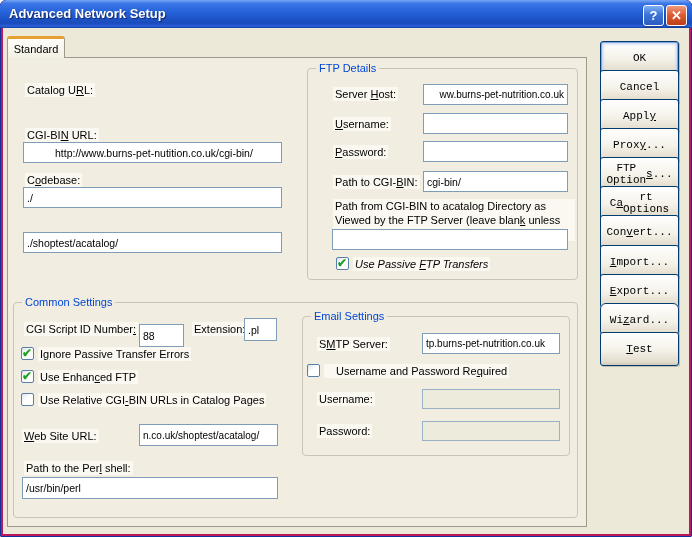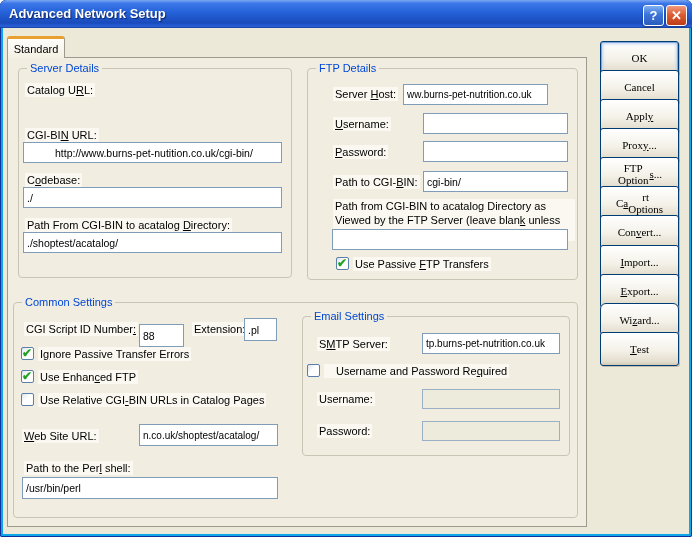--- a/index.html
+++ b/index.html
@@ -1,19 +1,19 @@
 <!DOCTYPE html>
 <html><head>
 <meta charset="utf-8">
 <style>
   html,body{margin:0;padding:0;background:#fff;}
   *{box-sizing:border-box;}
   .window{
     position:relative;width:692px;height:537px;
-    background:#0ea5e9;
+    background:#be185d;
     border-radius:6px 6px 2px 2px;overflow:hidden;
     box-shadow:inset 0 0 0 1px #10309C;
     font-family:"Liberation Sans",sans-serif;font-size:11px;color:#000;
   }
   .titlebar{
     position:absolute;left:0;top:0;width:692px;height:28px;
     background:linear-gradient(180deg,#7AA7F2 0%,#3C77E8 12%,#2461D8 45%,#1A4BBB 82%,#2A60D8 94%,#123C9A 100%);
     border-radius:6px 6px 0 0;
   }
   .title-text{
@@ -50,21 +50,21 @@
     position:absolute;z-index:4;width:13px;height:13px;border:1px solid #5A7FA8;border-radius:2px;
     background:linear-gradient(135deg,#DCE4EB,#FFFFFF 45%);
   }
   .cb.checked::after{
     content:"\2714";position:absolute;left:0px;top:-2px;color:#21A121;font-size:12px;font-weight:bold;
   }
   .btn{
     position:absolute;left:600px;width:79px;height:22px;z-index:2;
     border:1px solid #003C74;border-radius:3px;
     background:linear-gradient(180deg,#FFFFFF 0%,#F4F1E8 55%,#E3DDCD 90%,#D2CAB6 100%);
-    font-family:Liberation Serif, serif;font-size:11px;color:#000;
+    font-family:Liberation Mono, monospace;font-size:11px;color:#000;
     display:flex;align-items:center;justify-content:center;
     box-shadow:1px 1px 0 rgba(120,110,90,.35);cursor:default;padding:16px;
   }
   .btn.default{box-shadow:inset 0 0 0 1px #84A7DD,inset 0 0 3px 2px #BDD1F2,1px 1px 0 rgba(120,110,90,.35);}
   u{text-decoration:underline;}
 </style>
 </head>
 <body>
 
 <div class="window">
@@ -79,46 +79,42 @@
       </button>
   </div>
 
   <div class="client"></div>
 
   <div class="tab">
     <span>Standard</span>
   </div>
   <div class="tabpage"></div>
 
-  <div class="group" style="left:18px;top:68px;width:274px;height:210px;">
-    <span class="legend">Server Details</span>
-  </div>
   <span class="lbl" style="left:25px;top:83px;">Catalog U<u>R</u>L:</span>
   <span class="lbl" style="left:25px;top:128px;">CGI-BI<u>N</u> URL:</span>
   <input class="field" style="left: 23px; top: 142px; width: 259px; padding-left: 31px;" value="http://www.burns-pet-nutition.co.uk/cgi-bin/">
   <span class="lbl" style="left:25px;top:173px;">C<u>o</u>debase:</span>
   <input class="field" style="left: 23px; top: 187px; width: 259px;" value="./">
-  <span class="lbl" style="left:25px;top:218px;">Path From CGI-BIN to acatalog <u>D</u>irectory:</span>
   <input class="field" style="left: 23px; top: 232px; width: 259px;" value="./shoptest/acatalog/">
 
   <div class="group" style="left:307px;top:68px;width:271px;height:212px;">
     <span class="legend">FTP Details</span>
   </div>
   <span class="lbl" style="left:333px;top:87px;">Server <u>H</u>ost:</span>
-  <input class="field fit" style="left: 403px; top: 84px; width: 145px;" value="ww.burns-pet-nutrition.co.uk">
+  <input class="field fit" style="left: 423px; top: 84px; width: 145px; text-align: right;" value="ww.burns-pet-nutrition.co.uk">
   <span class="lbl" style="left:333px;top:117px;"><u>U</u>sername:</span>
   <input class="field" style="left: 423px; top: 113px; width: 145px;">
   <span class="lbl" style="left:333px;top:145px;"><u>P</u>assword:</span>
   <input class="field" style="left: 423px; top: 141px; width: 145px;">
   <span class="lbl" style="left:333px;top:175px;">Path to CGI-<u>B</u>IN:</span>
   <input class="field" style="left: 423px; top: 171px; width: 145px;" value="cgi-bin/">
   <span class="lbl wrap" style="left:333px;top:199px;">Path from CGI-BIN to acatalog Directory as Viewed by the FTP Server (leave blan<u>k</u> unless advised)</span>
   <input class="field" style="left: 332px; top: 229px; width: 236px;">
   <span class="cb checked" style="left:336px;top:257px;"></span>
-  <span class="lbl" style="left:353px;top:257px;">Use Passive <u>F</u>TP Transfers</span>
+  <span class="lbl" style="left:353px;top:257px;font-style:italic;">Use Passive <u>F</u>TP Transfers</span>
 
   <div class="group" style="left:13px;top:302px;width:565px;height:216px;">
     <span class="legend">Common Settings</span>
   </div>
   <span class="lbl" style="left:24px;top:322px;">CGI Script ID Number<u>:</u></span>
   <input class="field" style="left: 139px; top: 324px; width: 45px; height: 23px;" value="88">
   <span class="lbl" style="left:192px;top:322px;">Extension:</span>
   <input class="field" style="left: 244px; top: 318px; width: 33px; height: 23px;" value=".pl">
   <span class="cb checked" style="left:21px;top:347px;"></span>
   <span class="lbl" style="left:38px;top:347px;">I<u>g</u>nore Passive Transfer Errors</span>

